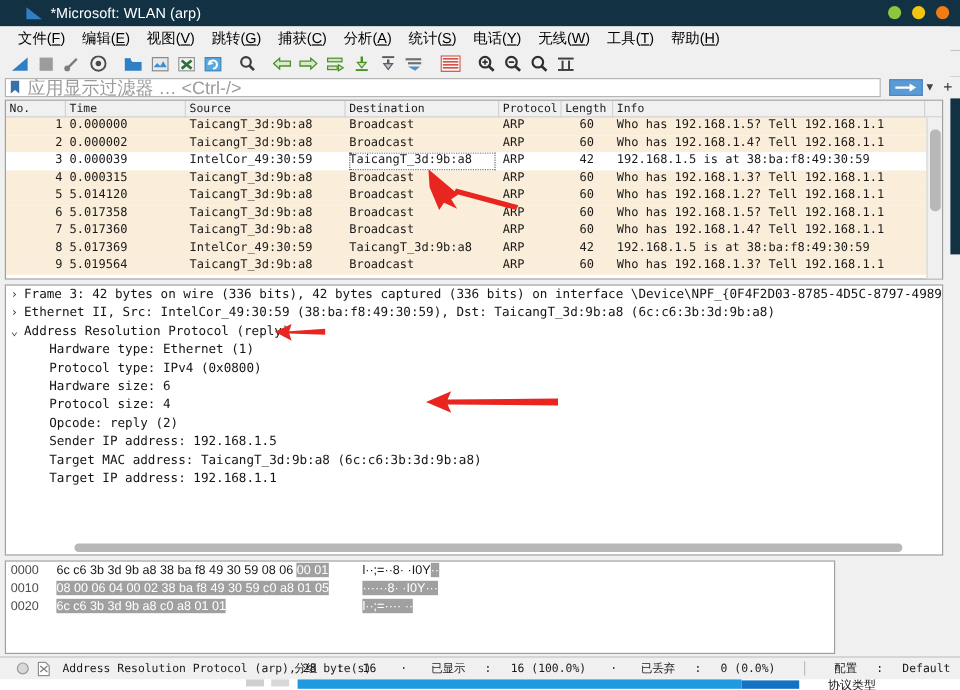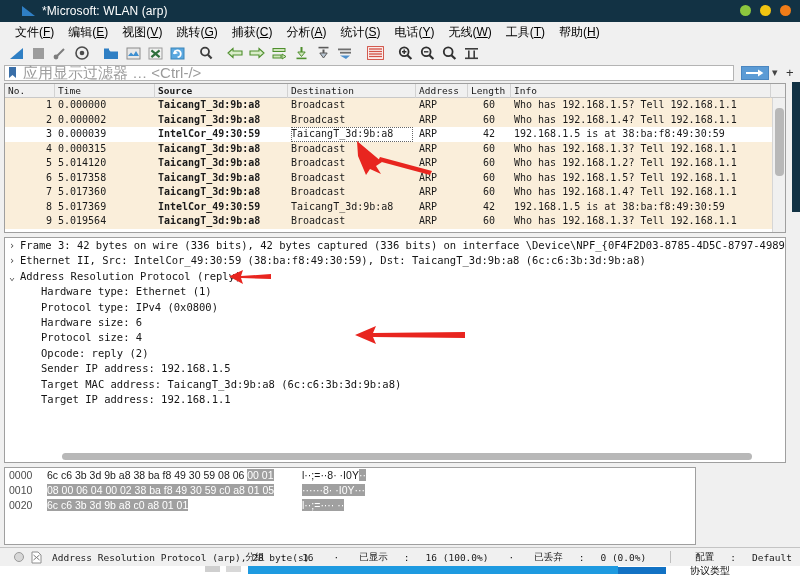--- a/index.html
+++ b/index.html
@@ -152,21 +152,21 @@
     height: 14.5px;
     line-height: 14.5px;
     background: #faeeda;
     color: #1a1a1a;
     white-space: nowrap;
   }
   .pl-row.selected { background: #ffffff; }
   .pl-row .cell { padding-left: 3px; overflow: hidden; }
   .c-no   { width: 50px;  text-align: right; padding-right: 3px; }
   .c-time { width: 100px; }
-  .c-src  { width: 133px; font-weight: bold; }
+  .c-src  { width: 133px; }
   .c-dst  { width: 128px; }
   .c-pro  { width: 52px;  }
   .c-len  { width: 43px;  text-align: right; padding-right: 16px; }
   .c-info { width: 260px; }
   .dst-focus { outline: 1px dotted #666; outline-offset: -1px; background: #fff; display:inline-block; width:122px; }
 
   .pl-vscroll {
     position: absolute; right: 0; top: 14px;
     width: 13px; height: 135px;
     background: #f0f0f0;
@@ -450,21 +450,21 @@
     <div class="filter-expand">▾</div>
     <div class="filter-plus">+</div>
   </div>
 
   <div class="packet-list">
     <div class="pl-head" id="pl-head">
         <div class="cell c-no" style="text-align: left;">No.</div>
         <div class="cell c-time">Time</div>
         <div class="cell c-src">Source</div>
         <div class="cell c-dst">Destination</div>
-        <div class="cell c-pro">Address</div>
+        <div class="cell c-pro">Protocol</div>
         <div class="cell c-len" style="text-align: left;">Length</div>
         <div class="cell c-info">Info</div>
       </div>
     <div id="pl-body">
         <div class="pl-row">
           <div class="cell c-no">1</div>
           <div class="cell c-time">0.000000</div>
           <div class="cell c-src">TaicangT_3d:9b:a8</div>
           <div class="cell c-dst">Broadcast</div>
           <div class="cell c-pro">ARP</div>

